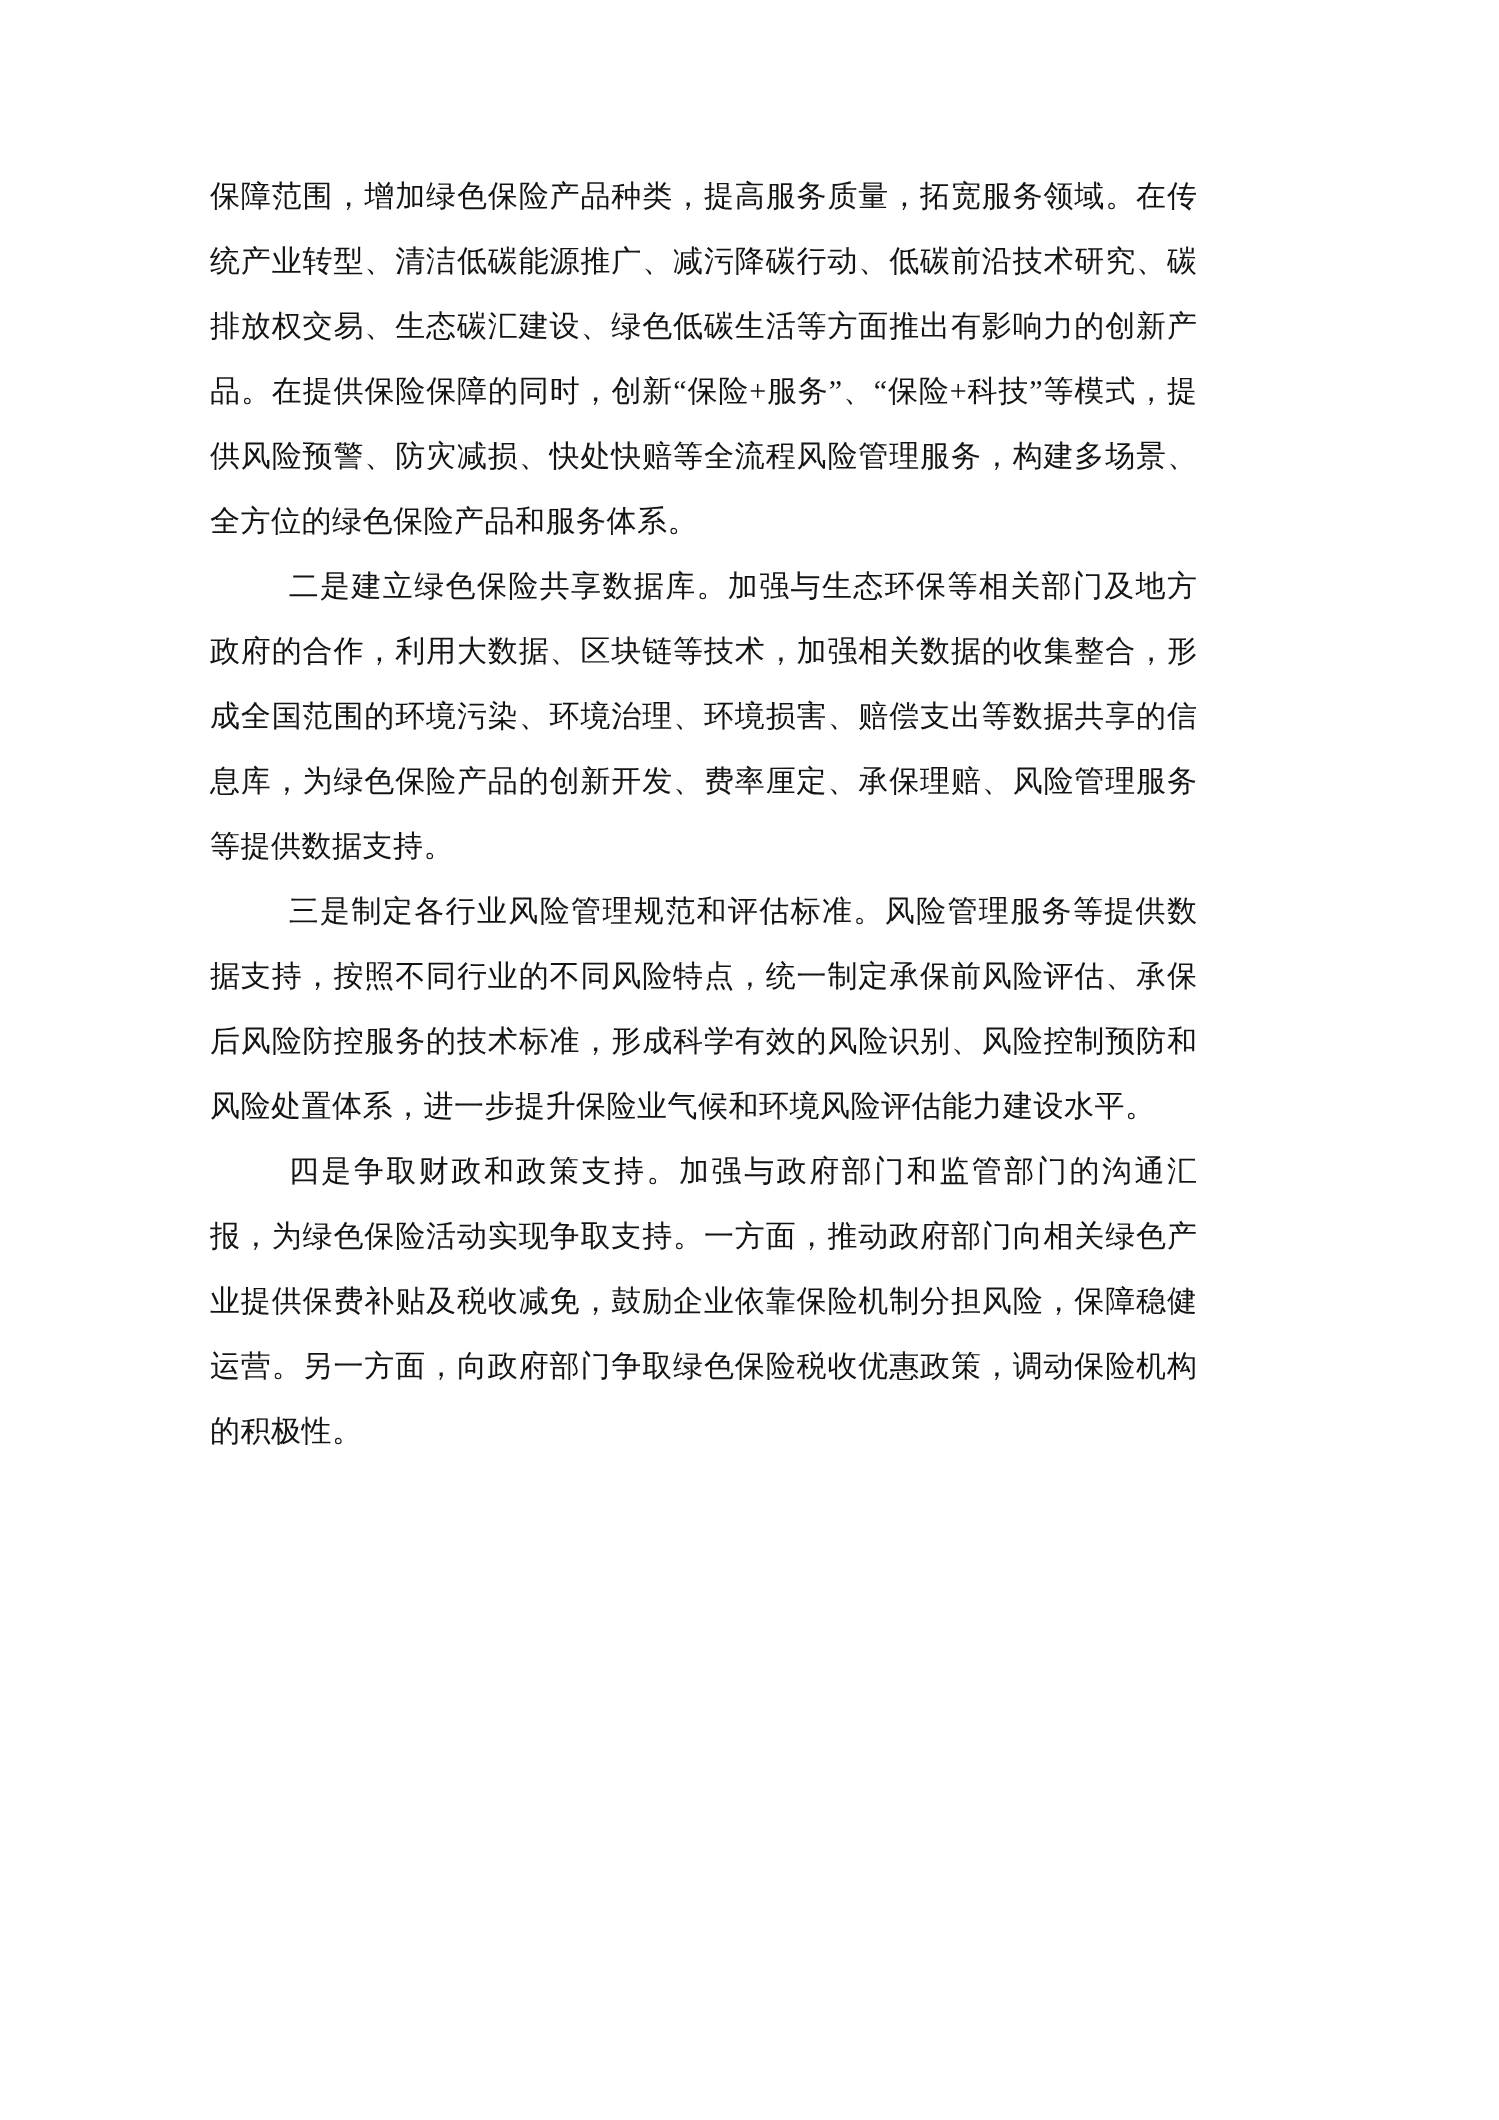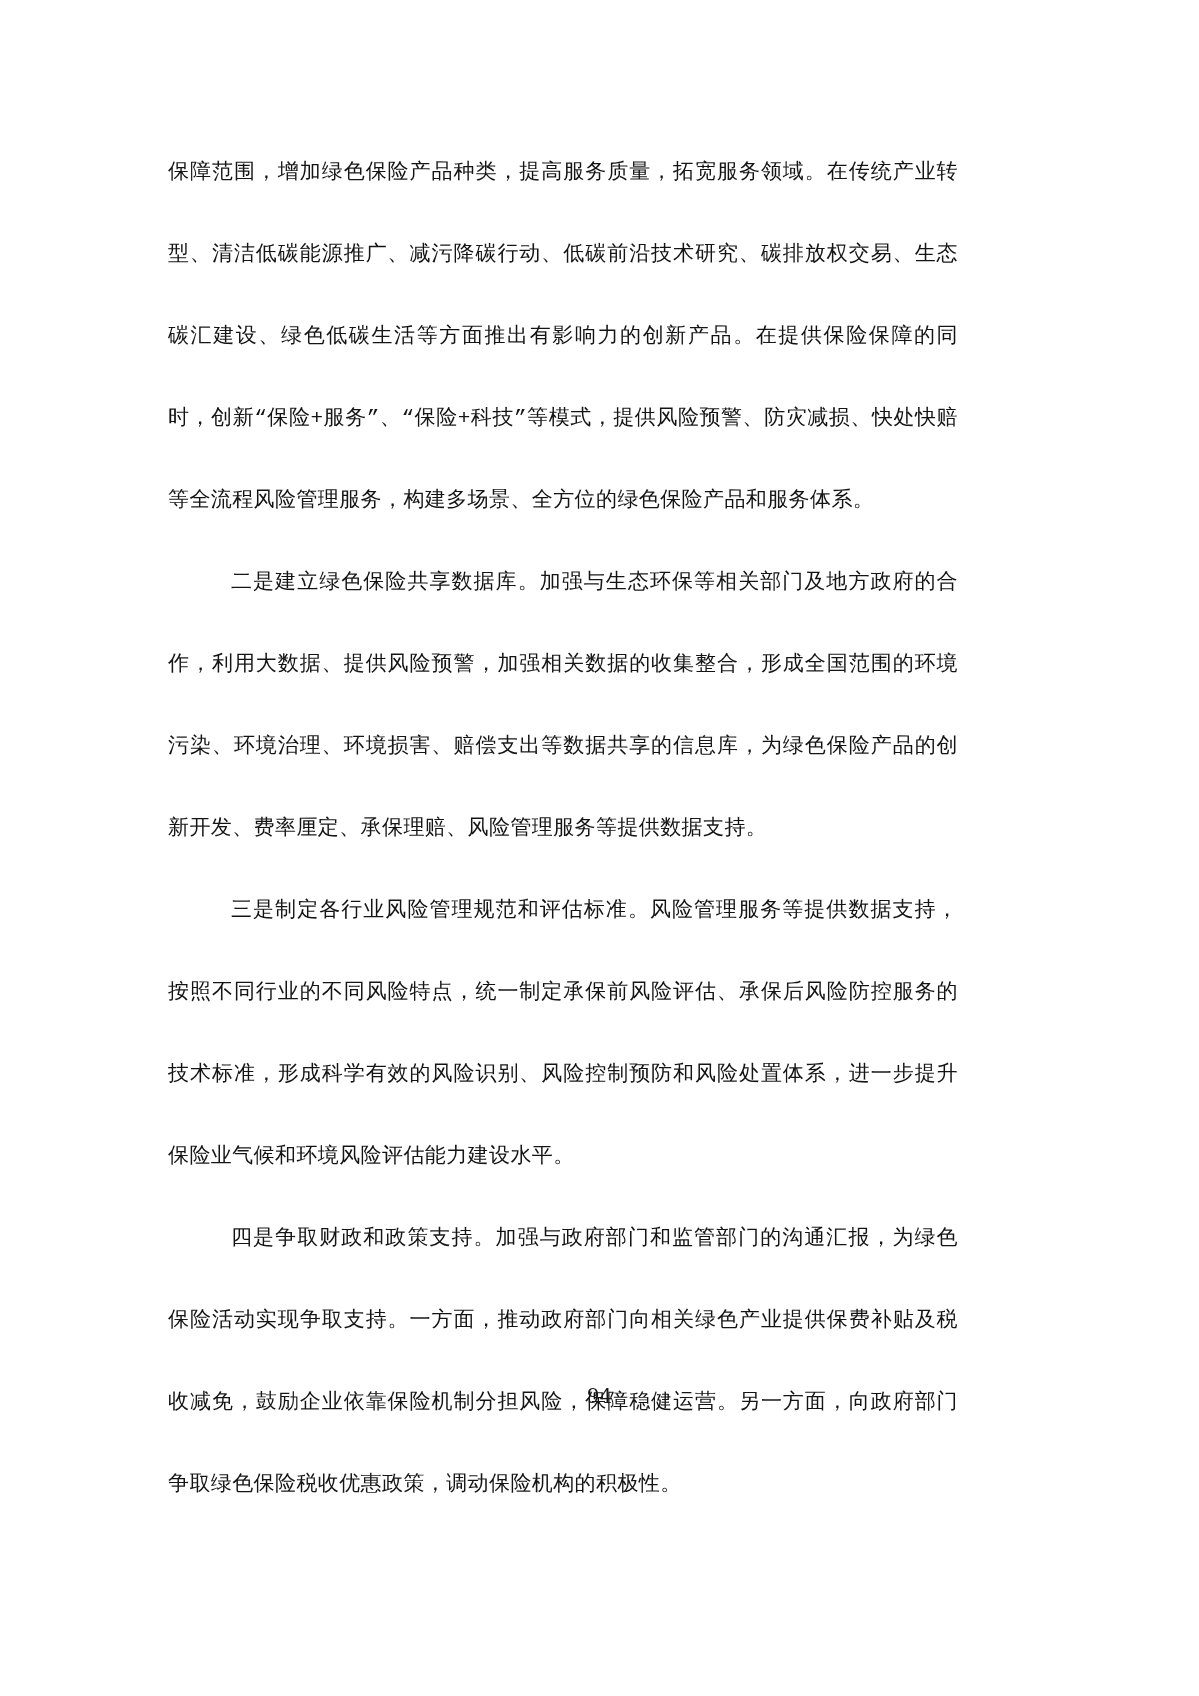--- a/index.html
+++ b/index.html
@@ -24,27 +24,27 @@
     background: #ffffff;
   }
   .content {
     position: absolute;
     left: 168px;
     top: 132px;
     width: 790px;
   }
   p.para {
     margin: 0;
-    font-size: 21px;
-    line-height: 82px;
+    font-size: 24px;
+    line-height: 52px;
     text-align: justify;
     text-justify: inter-ideograph;
     letter-spacing: 0.4px;
     color: #141414;
-    font-family: Liberation Mono, monospace;
+    font-family: Liberation Serif, serif;
   }
   p.indent {
     text-indent: 63px;
   }
   .page-number {
     position: absolute;
     top: 1384px;
     left: 0;
     width: 1199px;
     text-align: center;
@@ -52,18 +52,17 @@
     color: #1a1a1a;
     font-family: "DejaVu Serif", serif;
   }
 </style>
 </head>
 <body>
 
 <div class="page">
   <div class="content">
     <p class="para">保障范围，增加绿色保险产品种类，提高服务质量，拓宽服务领域。在传统产业转型、清洁低碳能源推广、减污降碳行动、低碳前沿技术研究、碳排放权交易、生态碳汇建设、绿色低碳生活等方面推出有影响力的创新产品。在提供保险保障的同时，创新“保险+服务”、“保险+科技”等模式，提供风险预警、防灾减损、快处快赔等全流程风险管理服务，构建多场景、全方位的绿色保险产品和服务体系。</p>
-    <p class="para indent">二是建立绿色保险共享数据库。加强与生态环保等相关部门及地方政府的合作，利用大数据、提供风险预警，加强相关数据的收集整合，形成全国范围的环境污染、环境治理、环境损害、赔偿支出等数据共享的信息库，为绿色保险产品的创新开发、费率厘定、承保理赔、风险管理服务等提供数据支持。</p>
+    <p class="para indent">二是建立绿色保险共享数据库。加强与生态环保等相关部门及地方政府的合作，利用大数据、区块链等技术，加强相关数据的收集整合，形成全国范围的环境污染、环境治理、环境损害、赔偿支出等数据共享的信息库，为绿色保险产品的创新开发、费率厘定、承保理赔、风险管理服务等提供数据支持。</p>
     <p class="para indent">三是制定各行业风险管理规范和评估标准。风险管理服务等提供数据支持，按照不同行业的不同风险特点，统一制定承保前风险评估、承保后风险防控服务的技术标准，形成科学有效的风险识别、风险控制预防和风险处置体系，进一步提升保险业气候和环境风险评估能力建设水平。</p>
     <p class="para indent">四是争取财政和政策支持。加强与政府部门和监管部门的沟通汇报，为绿色保险活动实现争取支持。一方面，推动政府部门向相关绿色产业提供保费补贴及税收减免，鼓励企业依靠保险机制分担风险，保障稳健运营。另一方面，向政府部门争取绿色保险税收优惠政策，调动保险机构的积极性。</p>
   </div>
-  <div class="page-number">94</div>
 </div>
 
 </body></html>

